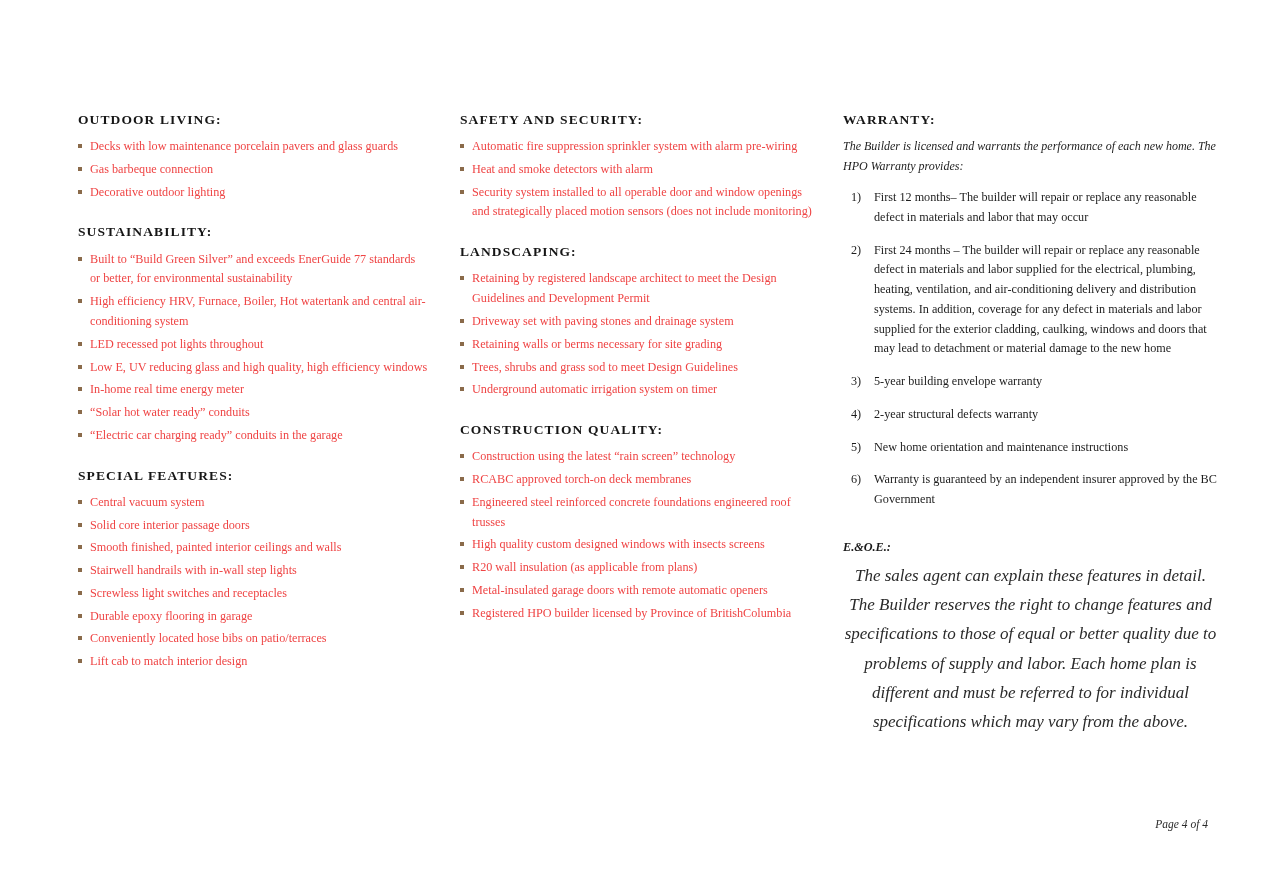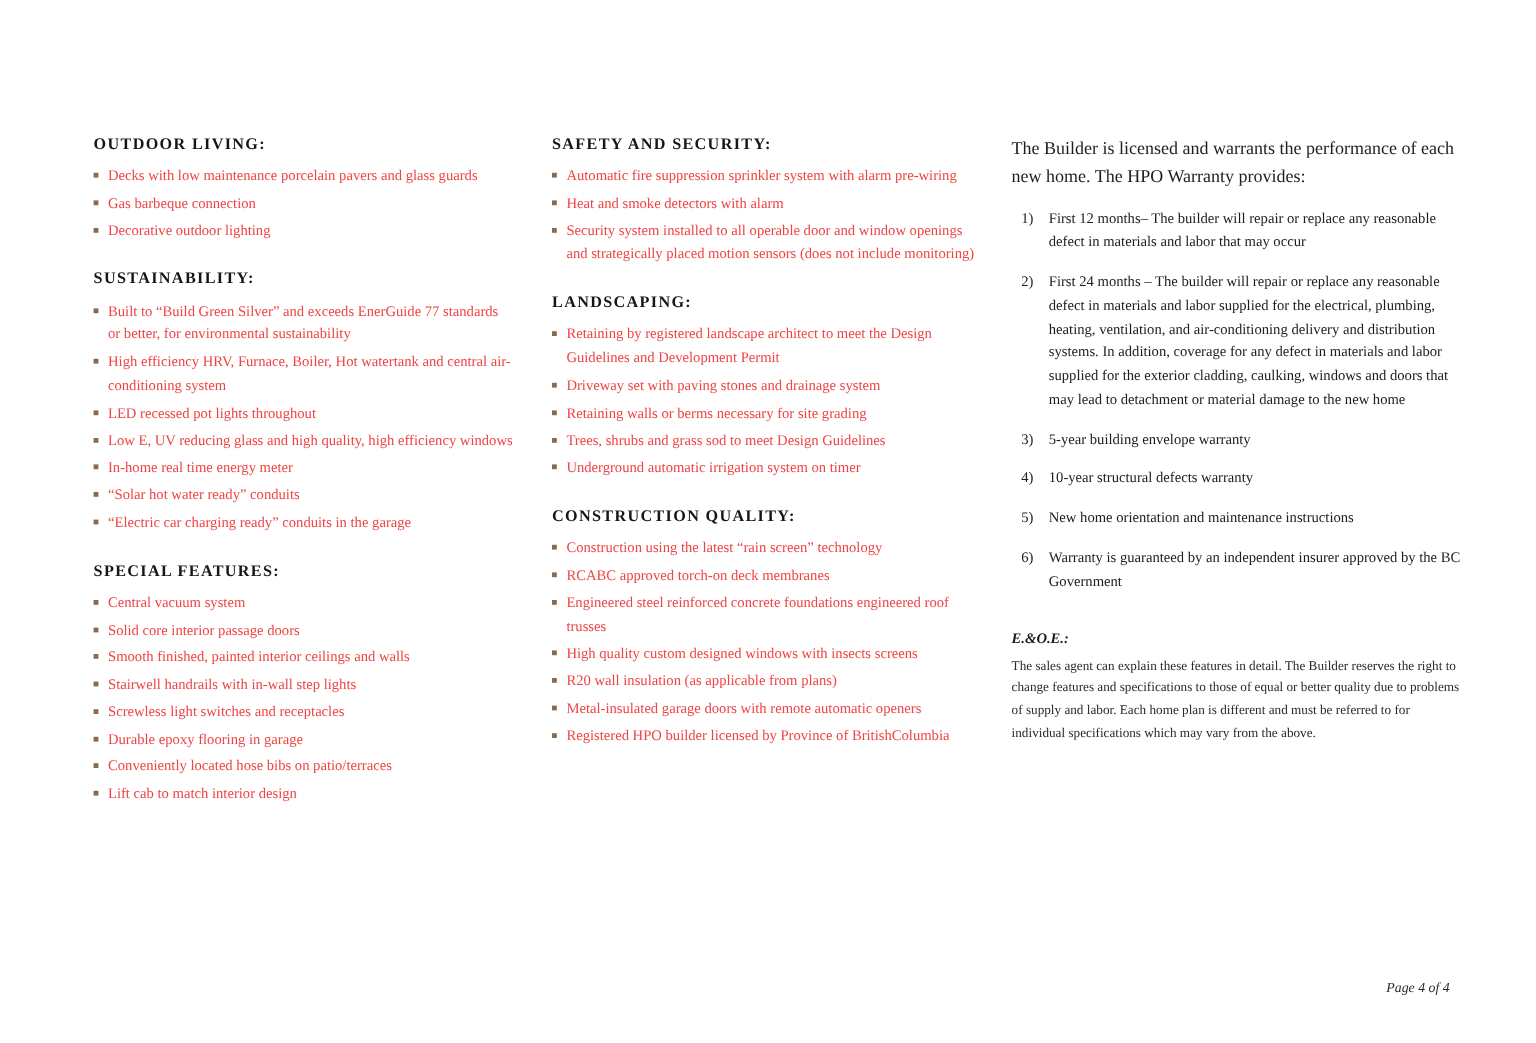--- a/index.html
+++ b/index.html
@@ -59,24 +59,25 @@
     content: "";
     position: absolute;
     left: 0;
     top: 7px;
     width: 4px;
     height: 4px;
     background: #8a6a4a;
   }
 
   p.plain {
-    font-size: 15px;
+    font-size: 12px;
     line-height: 1.62;
     margin: 0 0 12px 0;
     color: #1d1d1d;
+    font-style: italic;
   }
 
   ol.warranty {
     list-style: none;
     counter-reset: w;
     margin: 0;
     padding: 0;
   }
   ol.warranty li {
     counter-increment: w;
@@ -101,23 +102,25 @@
   .eoe-title {
     font-family: "Liberation Serif", serif;
     font-style: italic;
     font-weight: bold;
     font-size: 12.2px;
     margin-bottom: 6px;
     color: #1a1a1a;
   }
   .eoe-body {
     font-family: "Liberation Serif", serif;
-    font-size: 11px;
+    font-style: italic;
+    font-size: 17px;
     line-height: 1.72;
     color: #2a2a2a;
+    text-align: center;
   }
   .footer {
     position: absolute;
     right: 72px;
     bottom: 39px;
     font-style: italic;
     font-size: 11.5px;
     color: #2a2a2a;
   }
 </style>
@@ -199,26 +202,27 @@
         <li>Metal-insulated garage doors with remote automatic openers</li>
         <li>Registered HPO builder licensed by Province of BritishColumbia</li>
       </ul>
     </div>
 
   </div>
 
   <div class="col col-3">
 
     <div class="section">
+      <h2 class="section-title">WARRANTY:</h2>
       <p class="plain">The Builder is licensed and warrants the performance of each new home. The HPO Warranty provides:</p>
       <ol class="warranty">
         <li>First 12 months– The builder will repair or replace any reasonable defect in materials and labor that may occur</li>
         <li>First 24 months – The builder will repair or replace any reasonable defect in materials and labor supplied for the electrical, plumbing, heating, ventilation, and air-conditioning delivery and distribution systems. In addition, coverage for any defect in materials and labor supplied for the exterior cladding, caulking, windows and doors that may lead to detachment or material damage to the new home</li>
         <li>5-year building envelope warranty</li>
-        <li>10-year structural defects warranty</li>
+        <li>2-year structural defects warranty</li>
         <li>New home orientation and maintenance instructions</li>
         <li>Warranty is guaranteed by an independent insurer approved by the BC Government</li>
       </ol>
     </div>
 
     <div class="eoe">
       <div class="eoe-title">E.&amp;O.E.:</div>
       <div class="eoe-body">The sales agent can explain these features in detail.  The Builder reserves the right to change features and specifications to those of equal or better quality due to problems of supply and labor.  Each home plan is different and must be referred to for individual specifications which may vary from the above.</div>
     </div>
 

